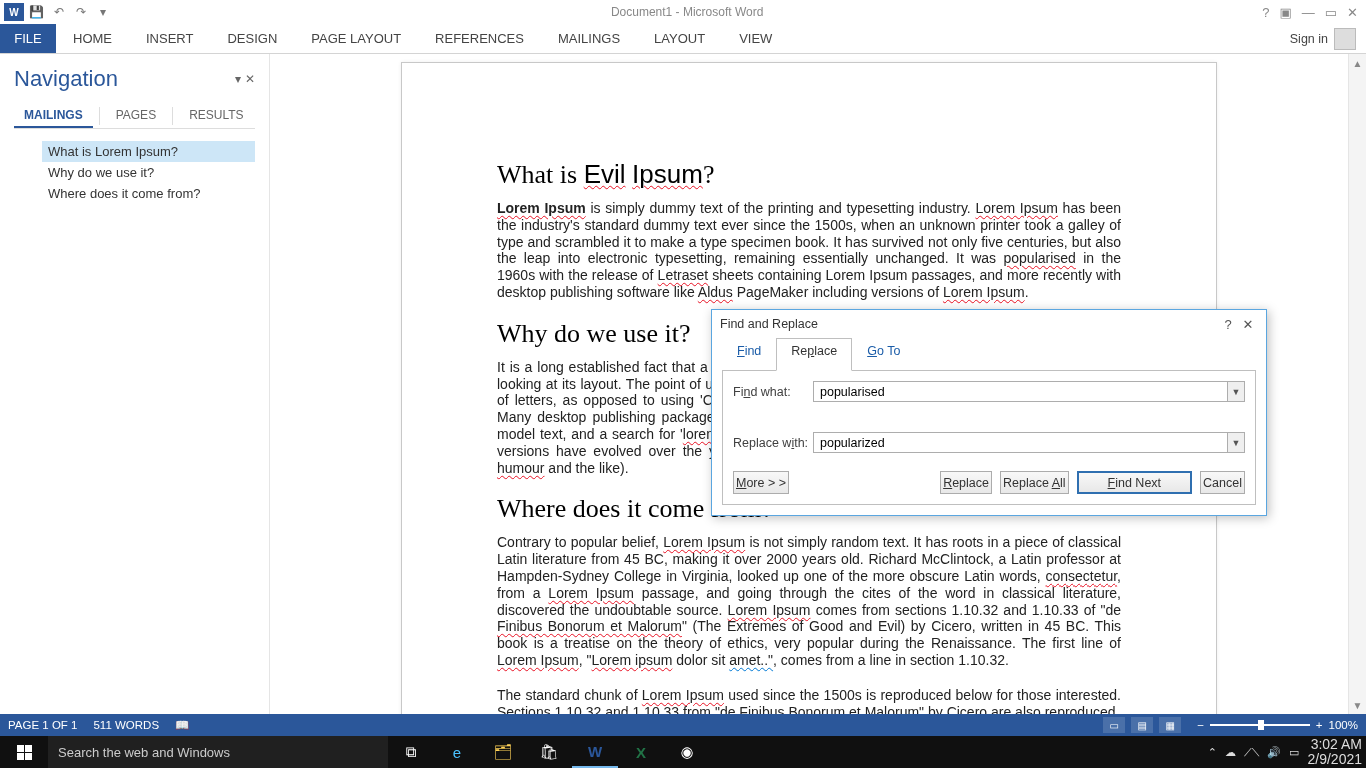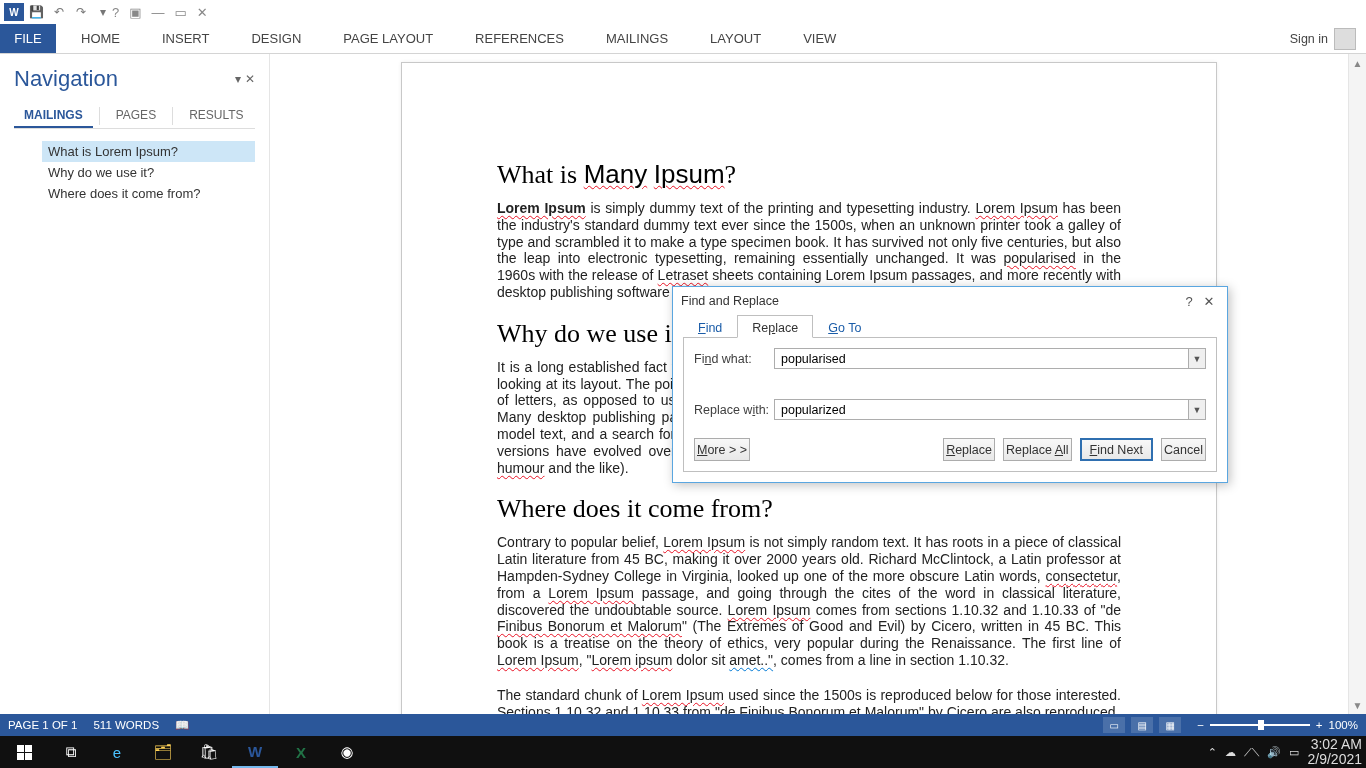--- a/index.html
+++ b/index.html
@@ -7,29 +7,29 @@
 
 
 .title-bar { height: 24px; background: #fff; display: flex; align-items: center; font-size: 12px; color: #777; }
 .title-bar .qat { display: flex; gap: 4px; align-items: center; padding-left: 4px; }
 .qat-ico { width: 18px; height: 18px; display: flex; align-items: center; justify-content: center; color: #777; font-size: 12px; }
 .word-logo { width: 20px; height: 18px; background: #2b579a; color: #fff; display: flex; align-items: center; justify-content: center; font-size: 10px; font-weight: bold; }
 .title-center { flex: 1; text-align: center; color: #888; font-size: 12px; }
 .title-right { display: flex; gap: 10px; padding-right: 8px; color: #888; font-size: 13px; }
 
 
-.ribbon { height: 30px; background: #fff; border-bottom: 1px solid #d4d4d4; display: flex; align-items: stretch; gap: 8px; }
+.ribbon { height: 30px; background: #fff; border-bottom: 1px solid #d4d4d4; display: flex; align-items: stretch; }
 .ribbon .file-tab { width: 56px; background: #2b579a; color: #fff; display: flex; align-items: center; justify-content: center; font-size: 13px; }
 .ribbon .tab { padding: 0 17px; display: flex; align-items: center; font-size: 13px; color: #444; cursor: pointer; }
 .ribbon .spacer { flex: 1; }
 .signin { display: flex; align-items: center; gap: 6px; padding-right: 10px; font-size: 12.5px; color: #444; }
 .avatar { width: 22px; height: 22px; background: #ddd; border: 1px solid #bbb; }
 
 
-.app-body { display: flex; height: 660px; }
+.app-body { display: flex; height: 660px; gap: 39px; }
 
 
 .nav-pane { width: 270px; padding: 12px 14px 0 14px; border-right: 1px solid #e5e5e5; }
 .nav-title { color: #2b579a; font-size: 22px; font-weight: 400; margin-bottom: 12px; display: flex; align-items: center; }
 .nav-title .nav-controls { margin-left: auto; display: flex; gap: 4px; color: #666; font-size: 12px; }
 .nav-search { position: relative; border: 1px solid #ababab; height: 24px; display: flex; align-items: center; padding: 0 6px; margin-bottom: 14px; }
 .nav-search input { border: none; outline: none; flex: 1; font-size: 12px; color: #666; }
 .nav-search .search-icon { color: #2b579a; font-size: 13px; padding-left: 6px; border-left: 1px solid #ccc; }
 .nav-tabs { display: flex; gap: 0; border-bottom: 1px solid #ddd; font-size: 12px; }
 .nav-tab { padding: 4px 10px; color: #666; cursor: pointer; }
@@ -45,36 +45,36 @@
 .right-scroll .arrow { height: 18px; color: #888; font-size: 10px; display: flex; align-items: center; justify-content: center; }
 .right-scroll .track { flex: 1; }
 
 .page { width: 816px; min-height: 1056px; background: #fff; border: 1px solid #c8c8c8; margin-top: 8px; padding: 96px 95px 0 95px; box-shadow: 0 0 4px rgba(0,0,0,.07); }
 .h2 { font-family: "Times New Roman", serif; font-size: 26px; margin: 0 0 10px; color: #000; font-weight: 400; }
 .para { font-family: Arial, sans-serif; font-size: 14px; color: #222; text-align: justify; line-height: 1.2; margin-bottom: 18px; }
 .spell { text-decoration: underline wavy #e81123; text-decoration-thickness: 1px; text-underline-offset: 2px; }
 .gram { text-decoration: underline wavy #0078d4; text-decoration-thickness: 1px; text-underline-offset: 2px; }
 
 
-.dlg-overlay { position: absolute; left: 402px; top: 232px; width: 556px; background: #fff; border: 1px solid #5aa6e0; box-shadow: 2px 2px 10px rgba(0,0,0,.25); z-index: 50; }
+.dlg-overlay { position: absolute; left: 402px; top: 255px; width: 556px; background: #fff; border: 1px solid #5aa6e0; box-shadow: 2px 2px 10px rgba(0,0,0,.25); z-index: 50; }
 .dlg-head { height: 28px; display: flex; align-items: center; padding: 0 8px; font-size: 12.5px; color: #333; }
 .dlg-head .dlg-sp { flex: 1; }
 .dlg-head .dlg-ico { width: 20px; text-align: center; color: #555; cursor: pointer; font-size: 13px; }
 .dlg-tabs { display: flex; padding: 0 10px; font-size: 12.5px; }
-.dlg-tab { padding: 5px 14px 2px; color: #1a5ca8; cursor: pointer; border: 1px solid transparent; }
+.dlg-tab { padding: 5px 14px 12px; color: #1a5ca8; cursor: pointer; border: 1px solid transparent; }
 .dlg-tab.active { color: #333; border: 1px solid #bfbfbf; border-bottom: 1px solid #fff; background: #fff; position: relative; z-index: 2; }
 .dlg-frame { margin: 0 10px 10px; border: 1px solid #bfbfbf; margin-top: -1px; padding: 10px; position: relative; }
 .dlg-row { display: flex; align-items: center; margin-bottom: 30px; }
 .dlg-row label { width: 80px; font-size: 12.5px; color: #404040; }
 .dlg-row .cbo { flex: 1; display: flex; }
 .dlg-row .cbo input { flex: 1; border: 1px solid #adadad; border-right: none; height: 21px; padding: 0 6px; font-size: 12.5px; outline: none; }
 .dlg-row .cbo .drop { width: 18px; height: 21px; border: 1px solid #adadad; background: #efefef; color: #555; font-size: 9px; display: flex; align-items: center; justify-content: center; }
 .dlg-btns { display: flex; gap: 8px; justify-content: flex-start; align-items: center; margin-top: 8px; }
 .dlg-btn { height: 23px; padding: 0 2px; font-size: 12.5px; background: linear-gradient(#f8f8f8,#e8e8e8); border: 1px solid #acacac; color: #333; cursor: pointer; }
-.dlg-btn.primary { border: 2px solid #2f6fb0; padding: 0 8px; }
+.dlg-btn.primary { border: 2px solid #2f6fb0; padding: 0 29px; }
 .dlg-btns .gap { flex: 1; }
 
 
 .status-bar { height: 22px; background: #2b579a; color: #fff; display: flex; align-items: center; font-size: 11.5px; padding: 0 8px; gap: 16px; }
 .status-bar .sb-spacer { flex: 1; }
 .status-bar .view-btns { display: flex; gap: 6px; align-items: center; }
 .view-ico { width: 22px; height: 16px; background: rgba(255,255,255,.15); display:flex; align-items:center; justify-content:center; font-size:10px; }
 .zoom { display: flex; align-items: center; gap: 6px; }
 .zoom .slider { width: 100px; height: 2px; background: #fff; position: relative; }
 .zoom .slider .thumb { position: absolute; left: 48px; top: -4px; width: 6px; height: 10px; background: #fff; }
@@ -98,20 +98,21 @@
 <body>
 
 <div class="title-bar">
   <div class="qat">
     <div class="word-logo">W</div>
     <div class="qat-ico">💾</div>
     <div class="qat-ico">↶</div>
     <div class="qat-ico">↷</div>
     <div class="qat-ico">▾</div>
   </div>
+  <div class="title-center">Document1 - Microsoft Word</div>
   <div class="title-right">
     <span>?</span>
     <span>▣</span>
     <span>—</span>
     <span>▭</span>
     <span>✕</span>
   </div>
 </div>
 
 <div class="ribbon">
@@ -150,21 +151,21 @@
     </div>
     <div class="headings-list">
       <div class="h-item selected">What is Lorem Ipsum?</div>
       <div class="h-item">Why do we use it?</div>
       <div class="h-item">Where does it come from?</div>
     </div>
   </div>
 
   <div class="doc-area">
     <div class="page">
-      <div class="h2">What is <span class="spell">Many</span> <span class="spell">Ipsum</span>?</div>
+      <div class="h2">What is <span class="spell">Evil</span> <span class="spell">Ipsum</span>?</div>
       <div class="para">
         <b><span class="spell">Lorem Ipsum</span></b><span> is simply dummy text of the printing and typesetting industry. </span><span class="spell">Lorem Ipsum</span><span> has been the industry's standard dummy text ever since the 1500s, when an unknown printer took a galley of type and scrambled it to make a type specimen book. It has survived not only five centuries, but also the leap into electronic typesetting, remaining essentially unchanged. It was </span><span class="spell">popularised</span><span> in the 1960s with the release of </span><span class="spell">Letraset</span><span> sheets containing Lorem Ipsum passages, and more recently with desktop publishing software like </span><span class="spell">Aldus</span><span> PageMaker including versions of </span><span class="spell">Lorem Ipsum</span><span>.</span>
       </div>
 
       <div class="h2">Why do we use it?</div>
       <div class="para">
         <span>It is a long established fact that a reader will be distracted by the readable content of a page when looking at its layout. The point of using </span><span class="spell">Lorem Ipsum</span><span> is that it has a more-or-less normal distribution of letters, as opposed to using 'Content here, content here', making it look like readable English. Many desktop publishing packages and web page editors now use </span><span class="spell">Lorem Ipsum</span><span> as their default model text, and a search for '</span><span class="spell">lorem ipsum</span><span>' will uncover many web sites still in their infancy. Various versions have evolved over the years, sometimes by accident, sometimes on purpose (injected </span><span class="spell">humour</span><span> and the like).</span>
       </div>
 
       <div class="h2">Where does it come from?</div>
@@ -244,20 +245,23 @@
 
 <div class="taskbar">
   <div class="start">
     <div class="start-grid">
         <span></span>
         <span></span>
         <span></span>
         <span></span>
       </div>
   </div>
+  <div class="task-search">
+    <span>Search the web and Windows</span>
+  </div>
   <div class="task-icons">
     <div class="task-ico">⧉</div>
     <div class="task-ico" style="color:#4cc2ff">e</div>
     <div class="task-ico" style="color:#ffd257">🗂</div>
     <div class="task-ico">🛍</div>
     <div class="task-ico active" style="color:#2b579a;font-weight:bold">W</div>
     <div class="task-ico" style="color:#217346;font-weight:bold">X</div>
     <div class="task-ico">◉</div>
   </div>
   <div class="tb-spacer"></div>

